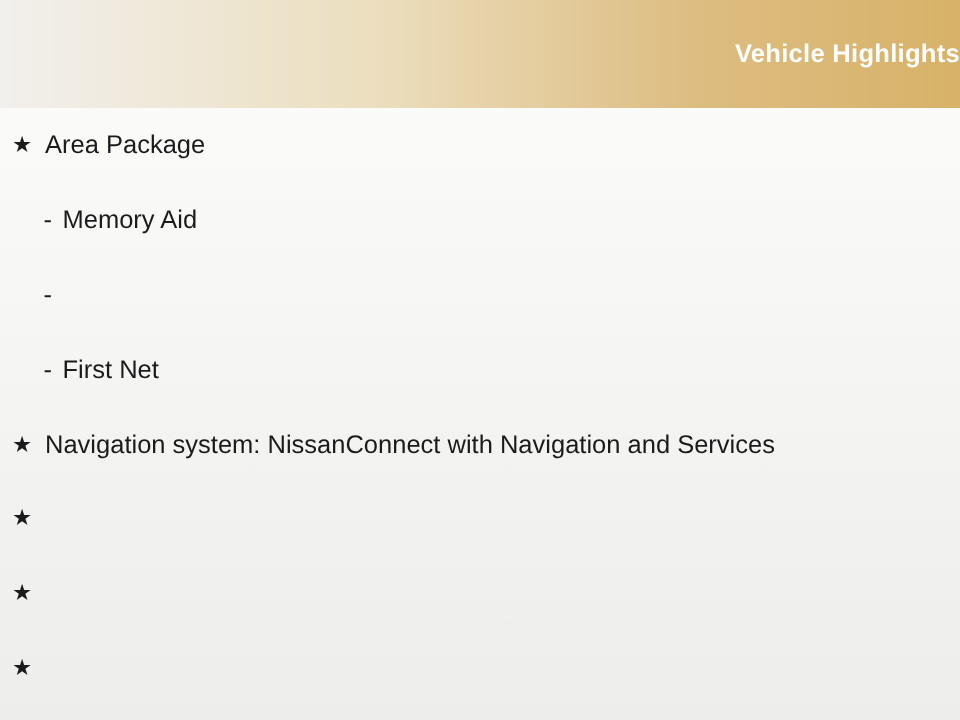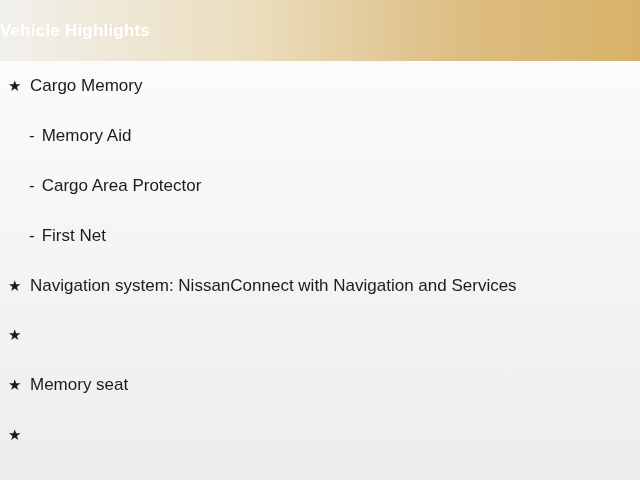--- a/index.html
+++ b/index.html
@@ -9,24 +9,25 @@
   }
   .screen {
     position: relative;
     width: 640px;
     height: 480px;
     overflow: hidden;
     font-family: "Liberation Sans", sans-serif;
     background: linear-gradient(var(--body-top, #fdfdfc), var(--body-bottom, #ededec));
   }
   .header {
-    height: 61px;
+    height: 72px;
     box-sizing: border-box;
     display: flex;
     align-items: center;
+    justify-content: flex-end;
     background: linear-gradient(to right,
       var(--header-gradient-left, #f2f0ed) 0%,
       #ecdfc0 38%,
       #ddbd82 72%,
       var(--header-gradient-right, #d7b268) 100%);
   }
   .title {
     margin: 0;
     color: var(--title-text, #ffffff);
     font-size: 17px;
@@ -60,42 +61,40 @@
 </head>
 <body>
 
 <div class="screen">
   <header class="header">
     <h1 class="title">Vehicle Highlights</h1>
   </header>
   <main class="content">
       <div class="row main">
         <span class="bullet">★</span>
-        <span class="label">Cargo Memory</span>
+        <span class="label">Area Package</span>
       </div>
       <div class="row sub">
         <span class="bullet">-</span>
         <span class="label">Memory Aid</span>
       </div>
       <div class="row sub">
         <span class="bullet">-</span>
-        <span class="label">Cargo Area Protector</span>
       </div>
       <div class="row sub">
         <span class="bullet">-</span>
         <span class="label">First Net</span>
       </div>
       <div class="row main">
         <span class="bullet">★</span>
         <span class="label">Navigation system: NissanConnect with Navigation and Services</span>
       </div>
       <div class="row main">
         <span class="bullet">★</span>
       </div>
       <div class="row main">
         <span class="bullet">★</span>
-        <span class="label">Memory seat</span>
       </div>
       <div class="row main">
         <span class="bullet">★</span>
       </div>
     </main>
 </div>
 
 </body></html>

